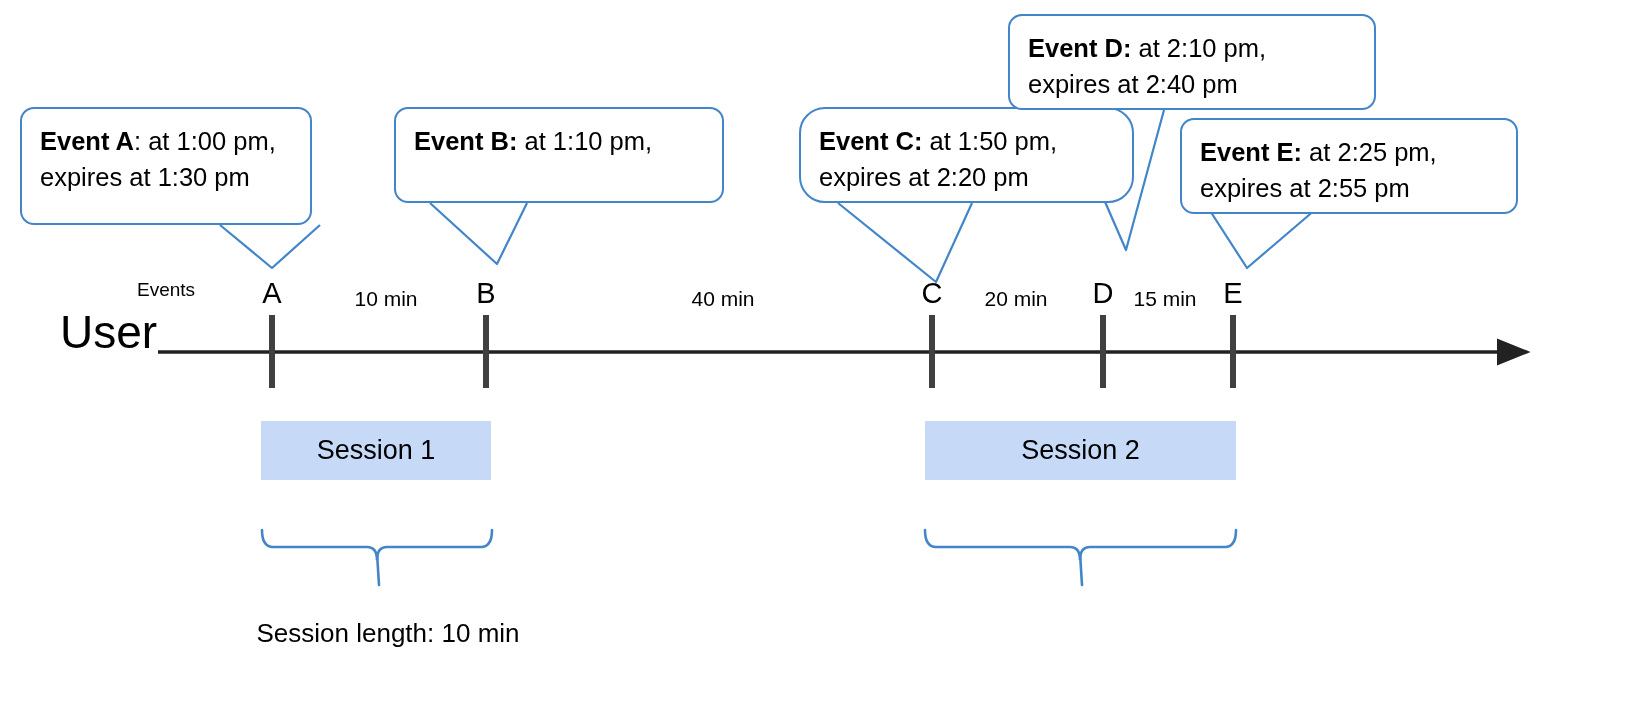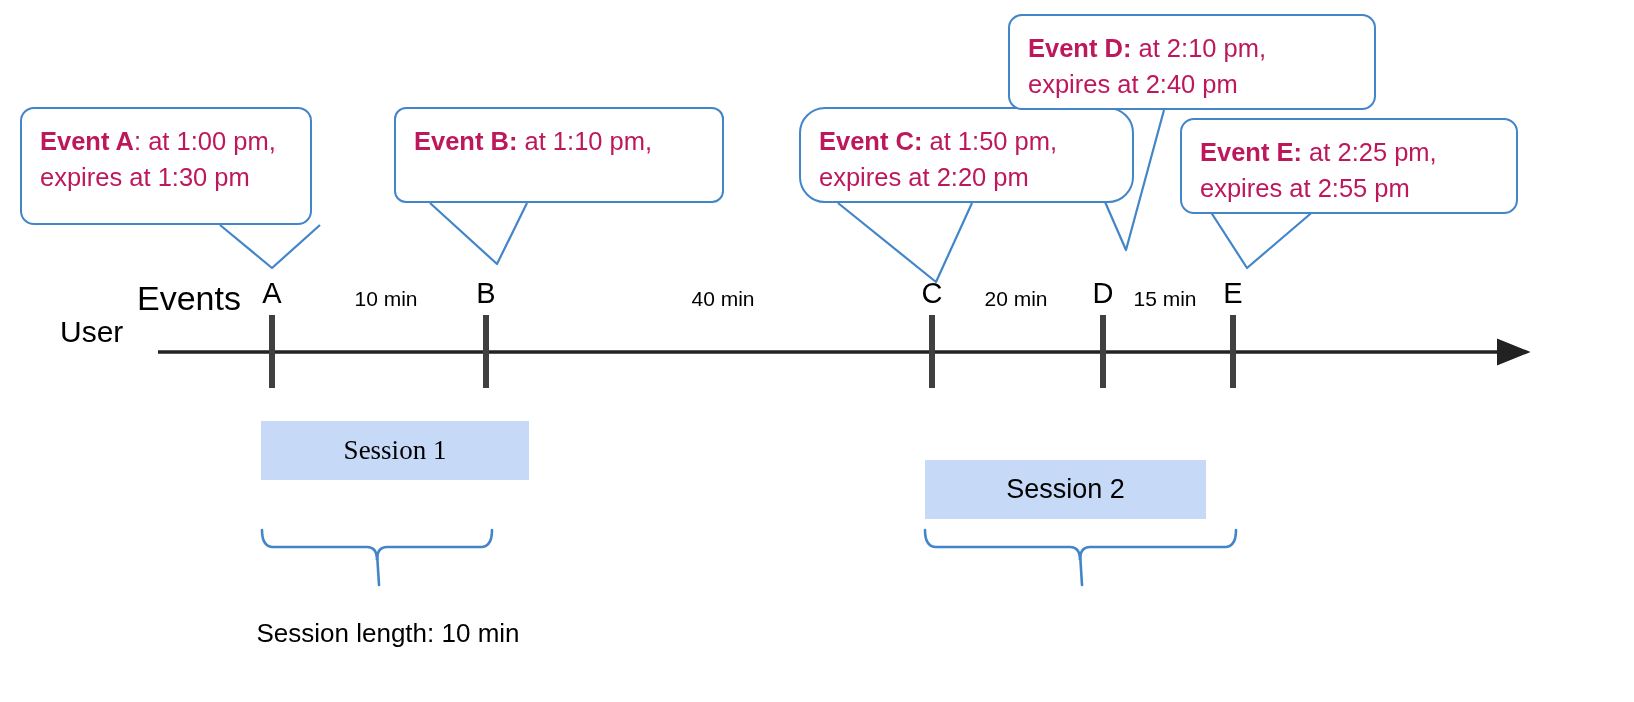--- a/index.html
+++ b/index.html
@@ -31,46 +31,46 @@
 
   
   .callout {
     position: absolute;
     box-sizing: border-box;
     border: 2.2px solid #4285c8;
     border-radius: 14px;
     background: #ffffff;
     font-size: 25.5px;
     line-height: 1.42;
-    color: #be185d;
+    color: #000000;
     padding: 14px 16px 14px 18px;
     white-space: nowrap;
     z-index: 5;
   }
 
   #callout-a { left: 20px;   top: 107px;  width: 292px; height: 118px; }
-  #callout-b { left: 394px;  top: 107px;  width: 330px; height: 96px; border-radius: 12px;  }
+  #callout-b { left: 394px;  top: 107px;  width: 330px; height: 96px;  }
   #callout-c { left: 799px;  top: 107px;  width: 335px; height: 96px; border-radius: 26px;  }
   #callout-d { left: 1008px; top: 14px;   width: 368px; height: 96px;  }
   #callout-e { left: 1180px; top: 118px;  width: 338px; height: 96px;  }
 
   
   .lbl {
     position: absolute;
     white-space: nowrap;
     z-index: 4;
   }
   .lbl-user {
-    font-size: 30px;
+    font-size: 46px;
     left: 60px;
     top: 332px;
     transform: translateY(-50%);
   }
   .lbl-events {
-    font-size: 34px;
+    font-size: 19px;
     left: 137px;
     top: 279px;
   }
   .marker-letter {
     font-size: 29px;
     transform: translateX(-50%);
     top: 277px;
   }
   .gap-label {
     font-size: 21px;
@@ -80,22 +80,22 @@
   .session-box {
     position: absolute;
     background: #c6d9f7;
     font-size: 27px;
     color: #000000;
     display: flex;
     align-items: center;
     justify-content: center;
     z-index: 3;
   }
-  #session-box-1 { left: 261px; top: 421px; width: 268px; height: 59px; font-family: Liberation Serif, serif; }
-  #session-box-2 { left: 925px; top: 421px; width: 281px; height: 59px; margin-top: 39px; }
+  #session-box-1 { left: 261px; top: 421px; width: 230px; height: 59px; }
+  #session-box-2 { left: 925px; top: 421px; width: 311px; height: 59px; }
 
   .session-length {
     position: absolute;
     font-size: 26px;
     transform: translateX(-50%);
     top: 618px;
     white-space: nowrap;
   }
 </style>
 </head>

